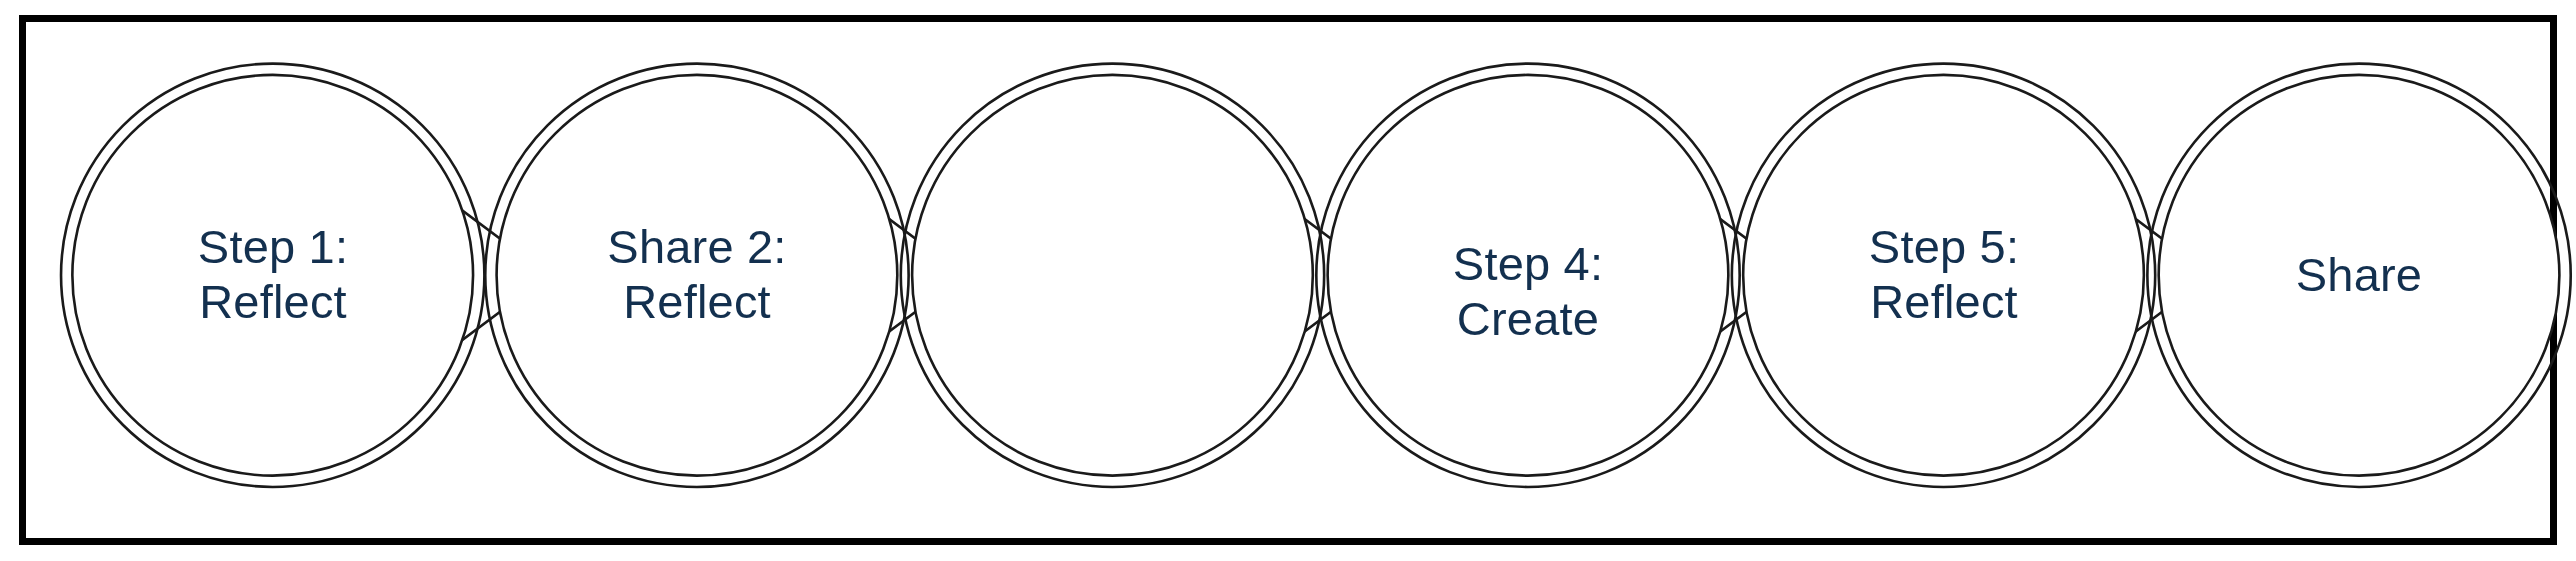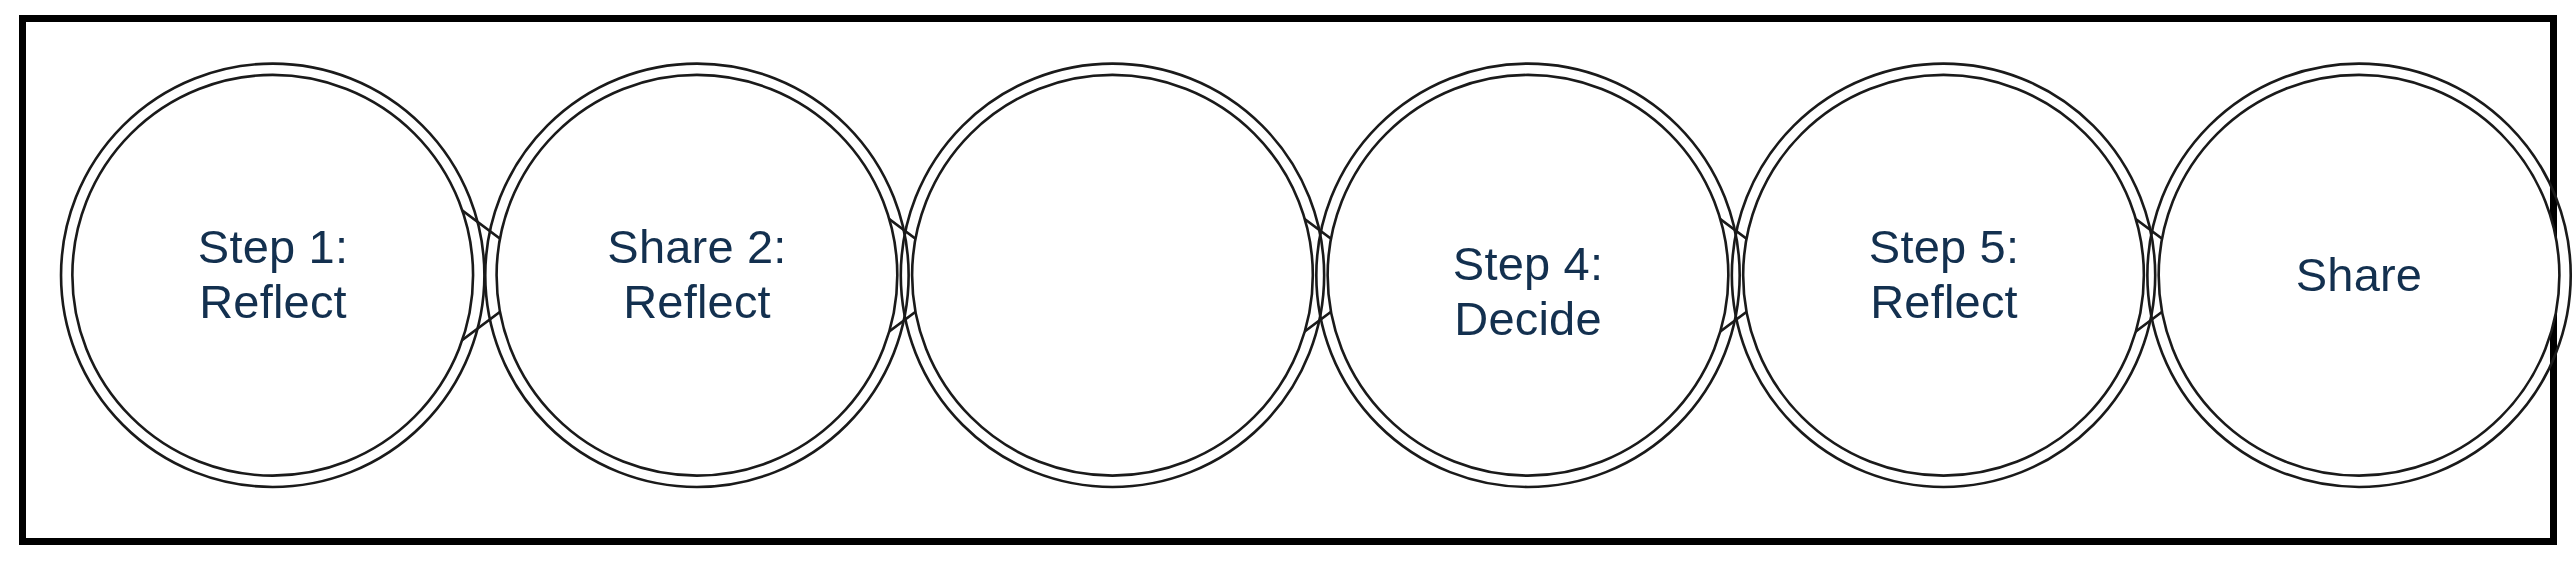--- a/index.html
+++ b/index.html
@@ -96,19 +96,19 @@
           <circle cx="2708" cy="316" r="230" fill="#ffffff" stroke="#1a1a1a" stroke-width="3"></circle>
         </g>
       </g>
 
   </svg>
 
   <div id="label-layer">
       <div class="step-label" style="left: 273px; top: 275px;"><span class="l1">Step 1:</span><span class="l2">Reflect</span></div>
       <div class="step-label" style="left: 697px; top: 275px;"><span class="l1">Share 2:</span><span class="l2">Reflect</span></div>
       <div class="step-label" style="left: 1112px; top: 275px;"></div>
-      <div class="step-label" style="left: 1528px; top: 292px;"><span class="l1">Step 4:</span><span class="l2">Decide</span></div>
+      <div class="step-label" style="left: 1528px; top: 292px;"><span class="l1">Step 4:</span><span class="l2">Create</span></div>
       <div class="step-label" style="left: 1944px; top: 275px;"><span class="l1">Step 5:</span><span class="l2">Reflect</span></div>
       <div class="step-label" style="left: 2359px; top: 275px;"><span class="l2">Share</span></div>
     </div>
 
 </div>
 
 
 </body></html>

